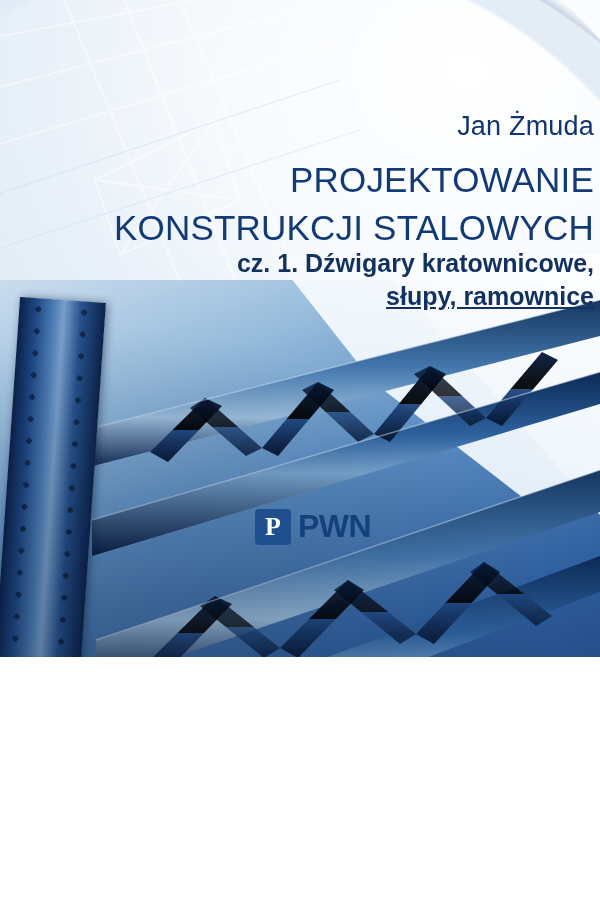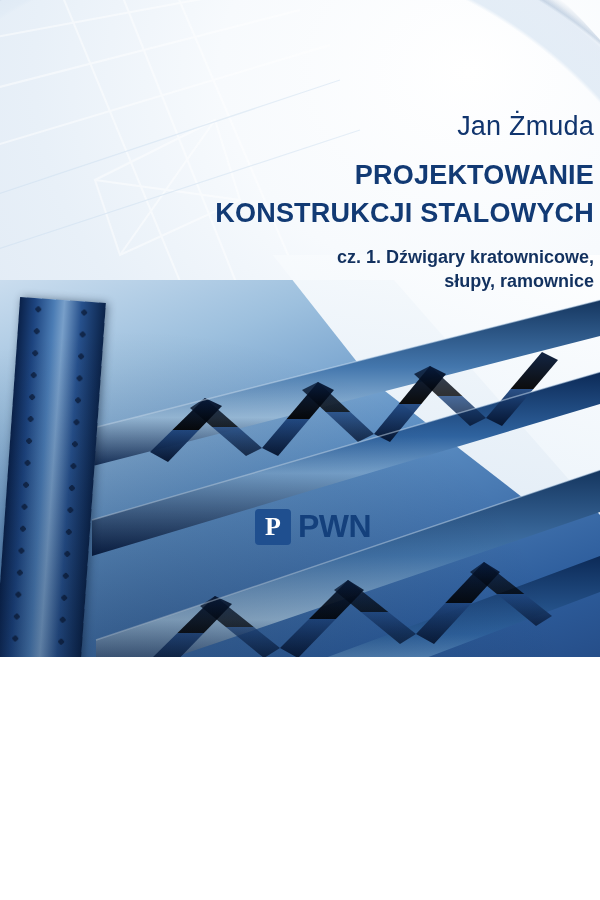--- a/index.html
+++ b/index.html
@@ -137,37 +137,36 @@
   }
   .author {
     font-size: 27px;
     color: #11356e;
     letter-spacing: .2px;
     font-weight: 400;
     margin: 0 0 18px 0;
     line-height: 1.1;
   }
   .title {
-    font-size: 27px;
-    font-weight: bold;
+    font-size: 35px;
+    font-weight: normal;
     color: #123a74;
     line-height: 1.14;
     letter-spacing: .2px;
     margin: 0;
     text-transform: uppercase;
   }
   .title .l2 { display: block; margin-top: 8px; }
   .subtitle {
-    margin-top: 17px;
-    font-size: 18px;
+    font-size: 25px;
     font-weight: bold;
     color: #12315f;
     line-height: 1.3;
   }
-  .subtitle .s2 { display: block; }
+  .subtitle .s2 { display: block; text-decoration: underline; }
 
   
   .logo {
     position: absolute;
     left: 0;
     right: 0;
     bottom: 112px;
     display: flex;
     justify-content: center;
     align-items: center;

